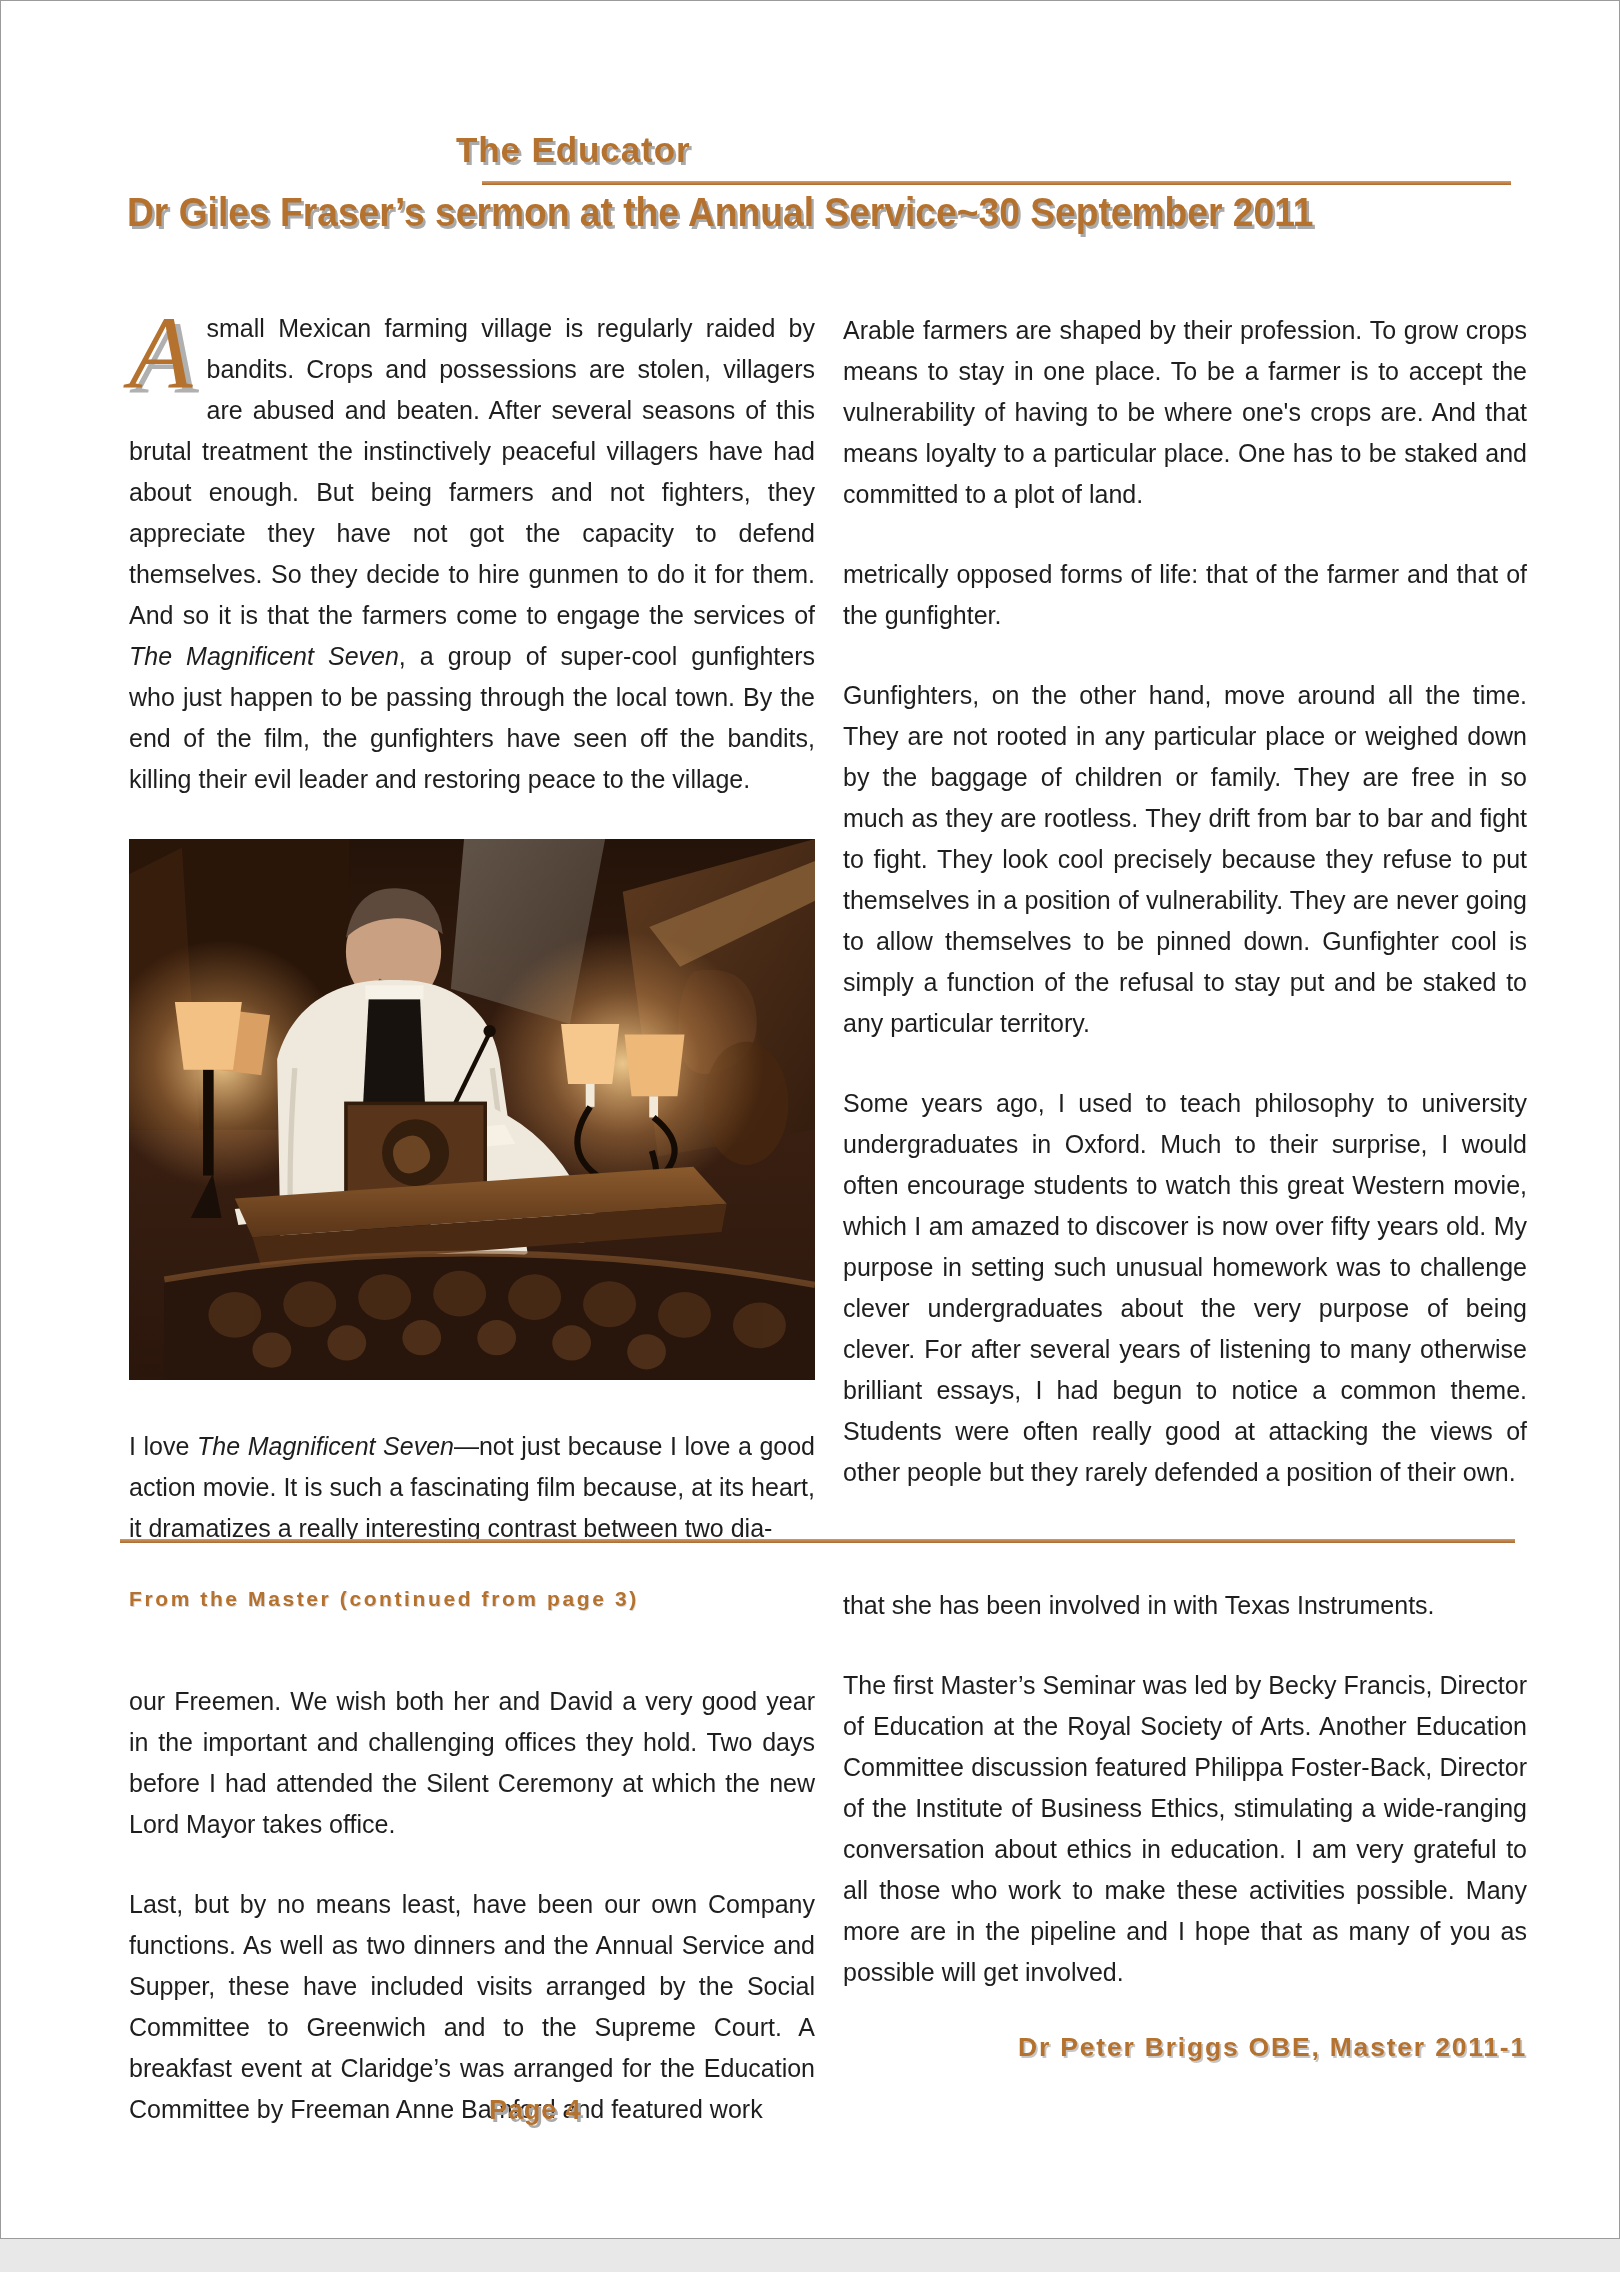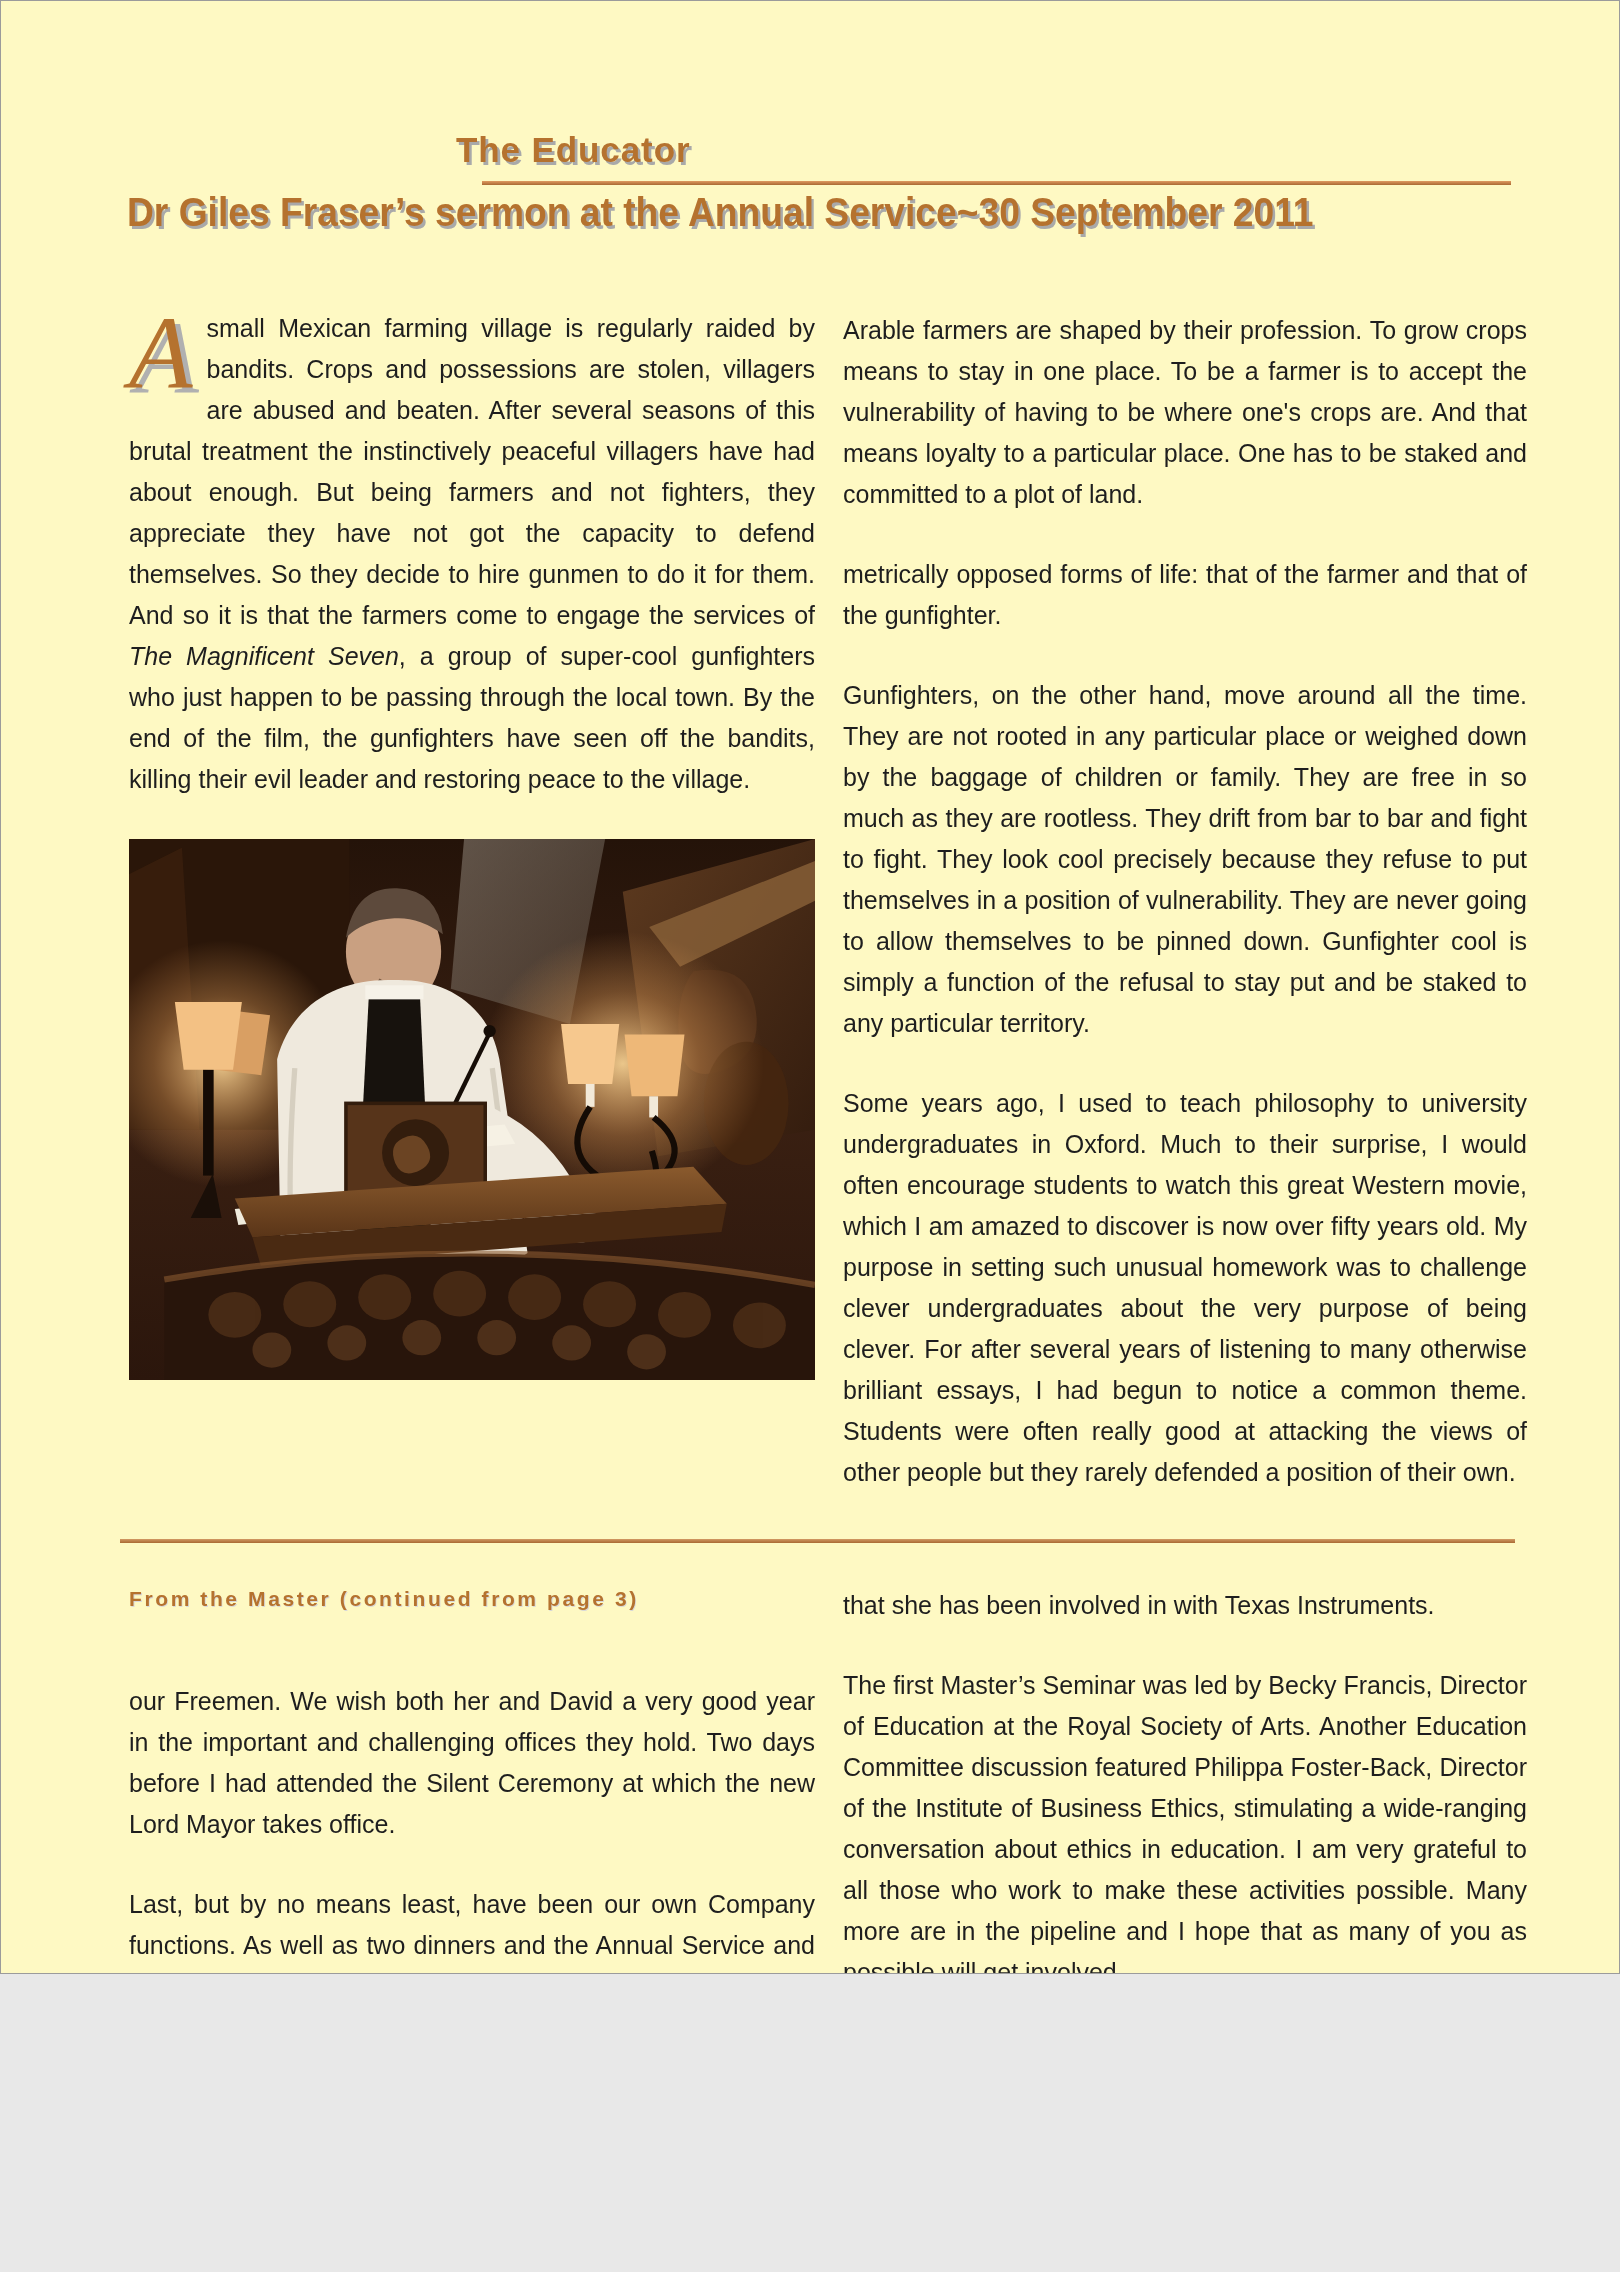--- a/index.html
+++ b/index.html
@@ -1,19 +1,19 @@
 <!DOCTYPE html>
 <html lang="en" style="font-size:14px"><head>
 <meta charset="utf-8">
 <style>
   html,body{margin:0;padding:0;background:#e8e8e8;}
   .page{
     position:relative;
-    width:1620px;height:1974px;
-    background:#fef9c3;
+    width:1620px;height:2239px;
+    background:#ffffff;
     border:0.9px solid #9b9b9b;
     box-sizing:border-box;
     font-family:"Liberation Sans", sans-serif;
     overflow:hidden;
     text-decoration:underline;
   }
   
   .masthead{
     position:absolute;left:455px;top:129px;
     font-size:35px;font-weight:bold;letter-spacing:0.9px;
@@ -187,20 +187,21 @@
       <g fill="#5d3a1f" opacity="0.7">
         <ellipse cx="162" cy="580" rx="22" ry="20"></ellipse>
         <ellipse cx="247" cy="572" rx="22" ry="20"></ellipse>
         <ellipse cx="332" cy="566" rx="22" ry="20"></ellipse>
         <ellipse cx="417" cy="566" rx="22" ry="20"></ellipse>
         <ellipse cx="502" cy="572" rx="22" ry="20"></ellipse>
         <ellipse cx="587" cy="582" rx="22" ry="20"></ellipse>
       </g>
     </svg>
 
+    <p class="body"><span>I love </span><span class="it">The Magnificent Seven</span><span>—not just because I love a good action movie. It is such a fascinating film because, at its heart, it dramatizes a really interesting contrast between two dia-</span></p>
   </div>
 
   <div class="col col-right">
     <p class="body">Arable farmers are shaped by their profession. To grow crops means to stay in one place. To be a farmer is to accept the vulnerability of having to be where one's crops are. And that means loyalty to a particular place. One has to be staked and committed to a plot of land.</p>
     <p class="body">metrically opposed forms of life: that of the farmer and that of the gunfighter.</p>
     <p class="body">Gunfighters, on the other hand, move around all the time. They are not rooted in any particular place or weighed down by the baggage of children or family. They are free in so much as they are rootless. They drift from bar to bar and fight to fight. They look cool precisely because they refuse to put themselves in a position of vulnerability. They are never going to allow themselves to be pinned down. Gunfighter cool is simply a function of the refusal to stay put and be staked to any particular territory.</p>
     <p class="body">Some years ago, I used to teach philosophy to university undergraduates in Oxford. Much to their surprise, I would often encourage students to watch this great Western movie, which I am amazed to discover is now over fifty years old. My purpose in setting such unusual homework was to challenge clever undergraduates about the very purpose of being clever. For after several years of listening to many otherwise brilliant essays, I had begun to notice a common theme. Students were often really good at attacking the views of other people but they rarely defended a position of their own.</p>
   </div>
 
   <div class="section-rule"></div>

